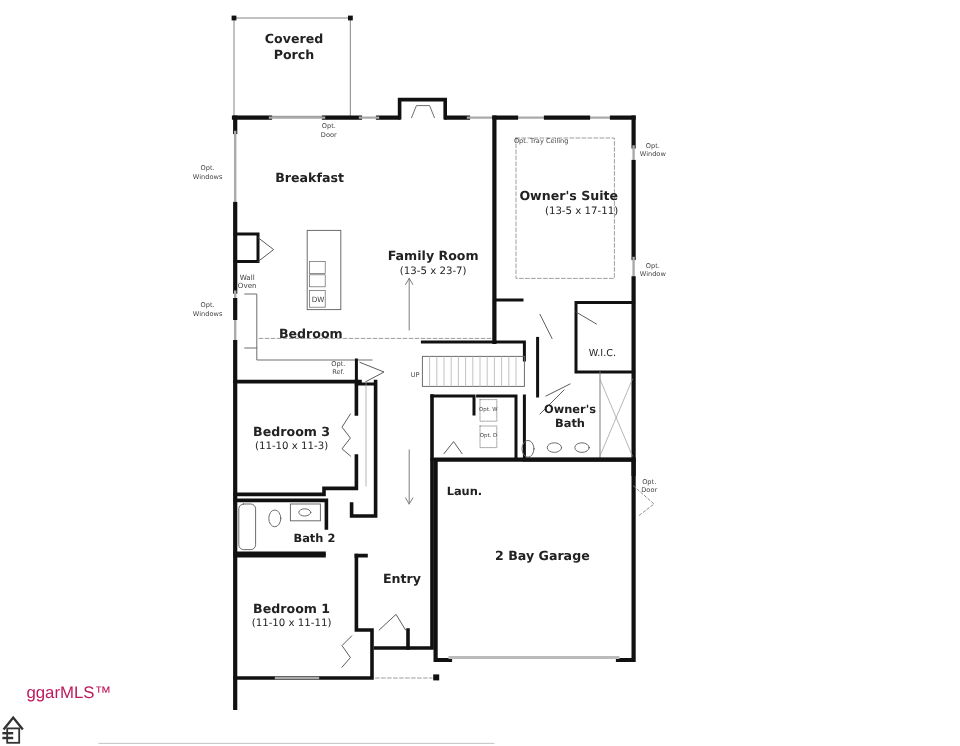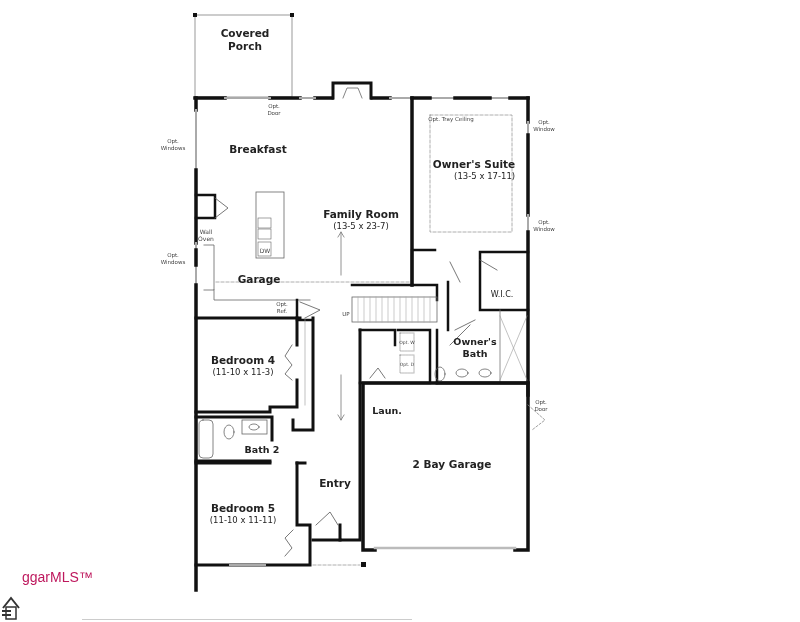--- a/index.html
+++ b/index.html
@@ -122,34 +122,34 @@
 </div>
 <div class="lbl room" style="left:258px;top:149px;">Breakfast</div>
 <div class="lbl room" style="left:361px;top:184px;margin-top:36px;">
   <span>Family Room</span>
   <span class="dim">(13-5 x 23-7)</span>
 </div>
 <div class="lbl room" style="left:474px;top:170px;text-align:right;">
   <span>Owner's Suite</span>
   <span class="dim">(13-5 x 17-11)</span>
 </div>
-<div class="lbl room" style="left:259px;top:279px;">Garage</div>
+<div class="lbl room" style="left:259px;top:279px;">Bedroom</div>
 <div class="lbl small-room" style="left:502px;top:294px;font-weight:normal;font-size:8px;">W.I.C.</div>
 <div class="lbl small-room" style="left:475px;top:348px;line-height:12px;">
   <span>Owner's</span><br>
   <span>Bath</span>
 </div>
 <div class="lbl small-room" style="left:387px;top:374px;margin-top:36px;">Laun.</div>
 <div class="lbl room" style="left:243px;top:366px;">
-  <span>Bedroom 4</span>
+  <span>Bedroom 3</span>
   <span class="dim">(11-10 x 11-3)</span>
 </div>
 <div class="lbl small-room" style="left:238px;top:449px;margin-left:24px;">Bath 2</div>
 <div class="lbl room" style="left:243px;top:514px;">
-  <span>Bedroom 5</span>
+  <span>Bedroom 1</span>
   <span class="dim">(11-10 x 11-11)</span>
 </div>
 <div class="lbl room" style="left:335px;top:483px;">Entry</div>
 <div class="lbl room" style="left:452px;top:464px;">2 Bay Garage</div>
 
 <div class="lbl note" style="left:274px;top:110px;">
   <span>Opt.</span><br><span>Door</span>
 </div>
 <div class="lbl note" style="left:173px;top:145px;">
   <span>Opt.</span><br><span>Windows</span>

